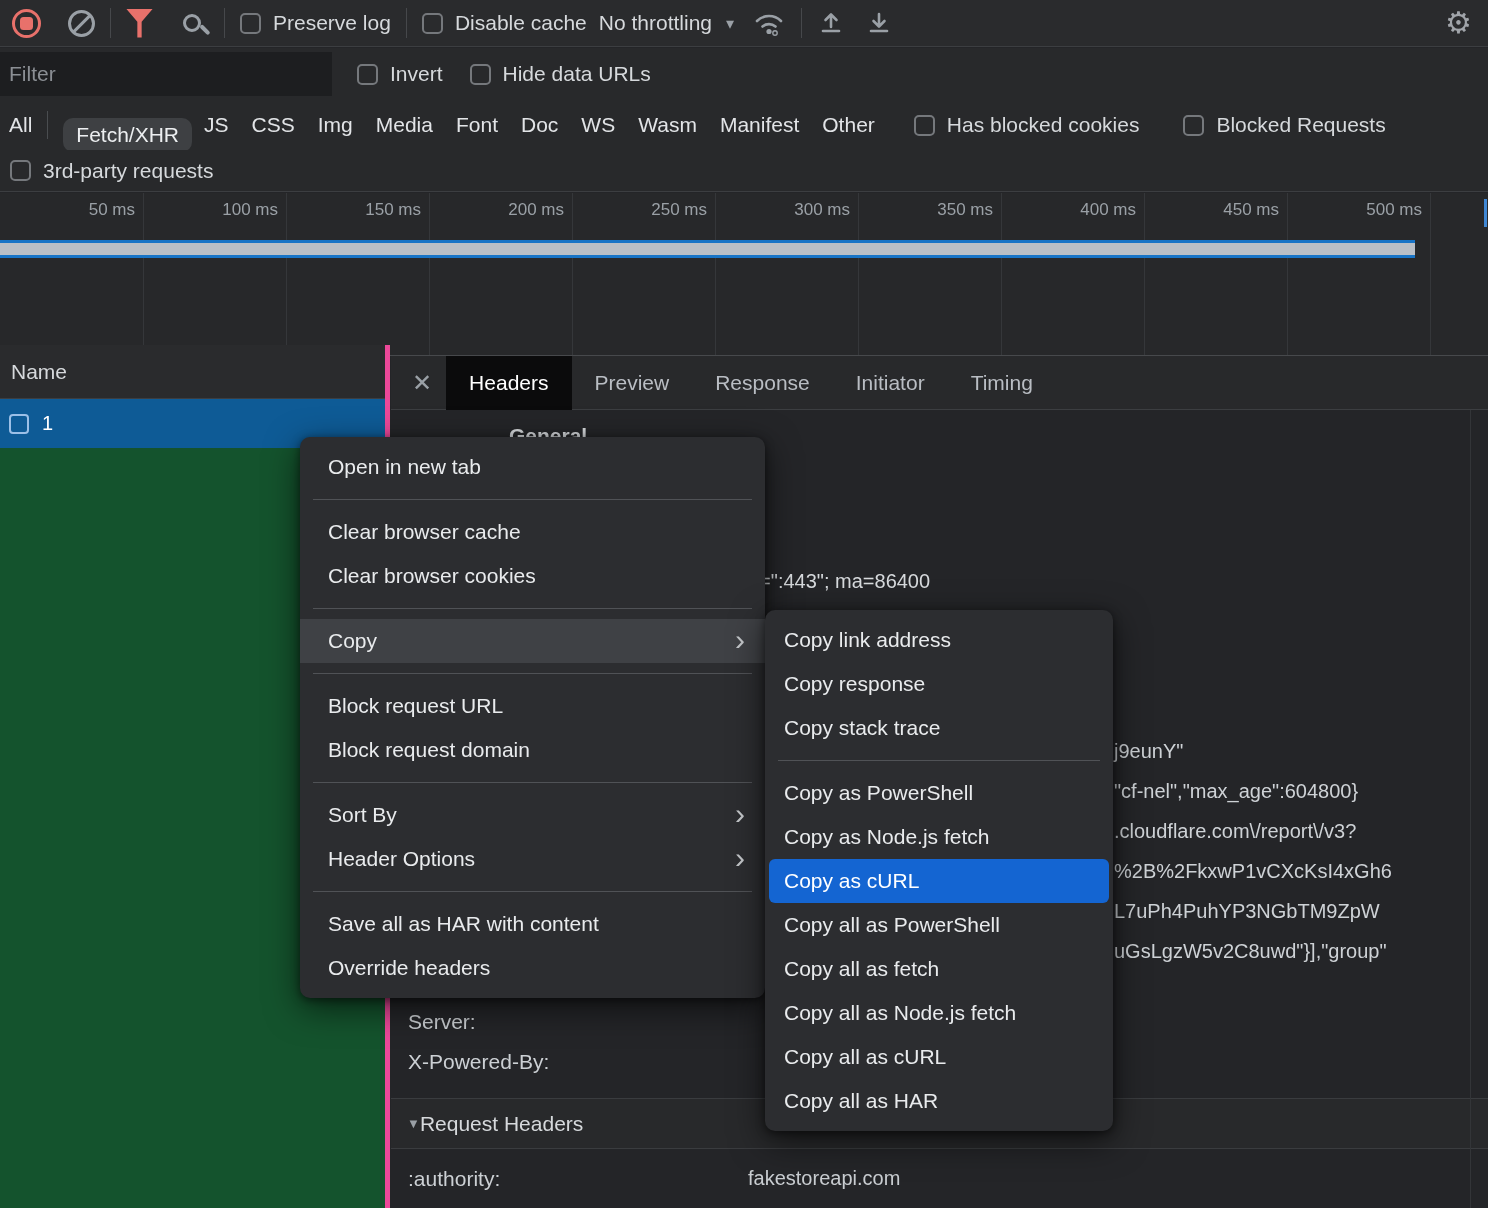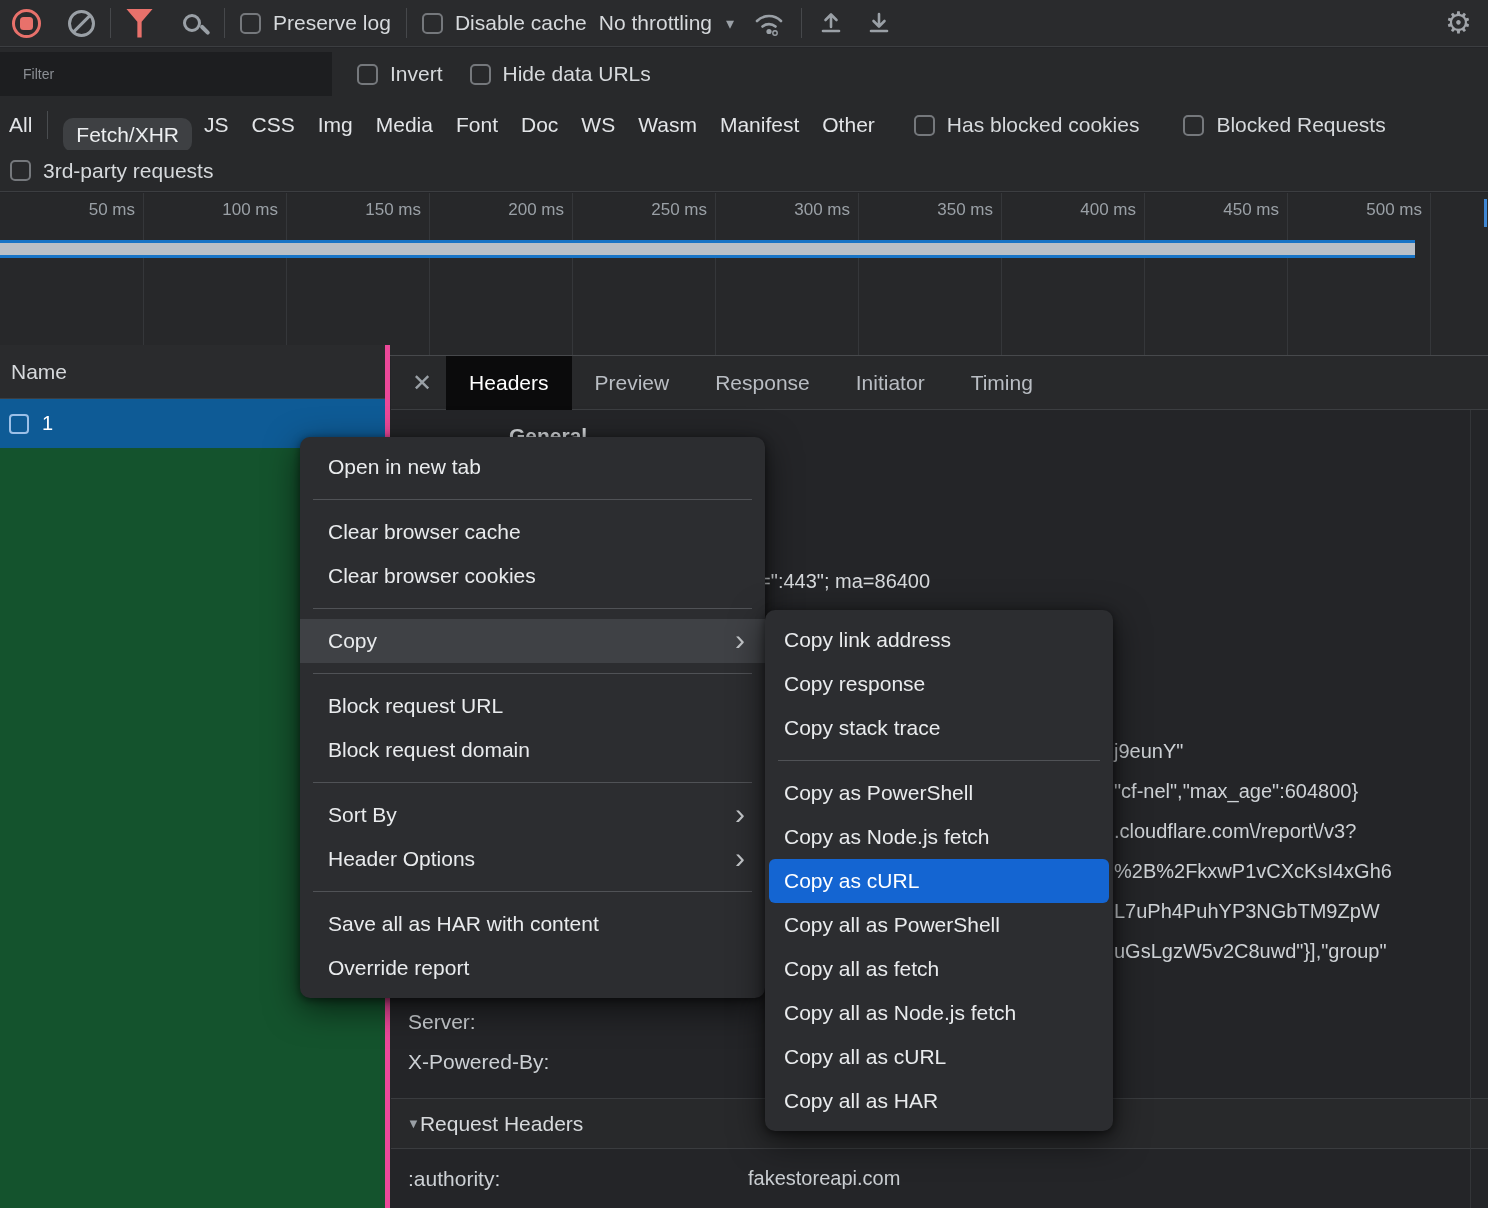--- a/index.html
+++ b/index.html
@@ -28,21 +28,21 @@
   .cbx{width:21px;height:21px;border:2.5px solid #75787c;border-radius:5px;flex:none;background:transparent;}
   .chk-group{display:flex;align-items:center;gap:12px;font-size:21px;color:#d6d9dc;flex:none;}
   .throttle{display:flex;align-items:center;gap:14px;font-size:21px;color:#d6d9dc;margin-left:12px;flex:none;cursor:pointer;}
   .caret{font-size:16px;color:#9aa0a6;}
   .svg-icon{flex:none;}
   .gear{margin-left:auto;margin-right:16px;font-size:30px;color:#a0a4a9;line-height:1;}
   
   .filter-row{position:absolute;left:0;top:48px;width:1488px;height:52px;background:#28292b;
     display:flex;align-items:center;}
   .filter-input{width:332px;height:44px;background:#1d1e20;border:none;outline:none;color:#c8cbcf;
-    font-size:14px;font-family:"Liberation Sans",sans-serif;padding-left:23px;flex:none;}
+    font-size:21px;font-family:"Liberation Sans",sans-serif;padding-left:9px;flex:none;}
   .filter-input::placeholder{color:#8b8f94;}
   
   .type-row{position:absolute;left:0;top:100px;width:1488px;height:50px;background:#28292b;
     display:flex;align-items:center;font-size:21px;}
   .type-item{color:#e2e4e7;margin-right:23px;flex:none;cursor:pointer;}
   .type-item.first{margin-left:9px;margin-right:0;}
   .tsep{width:1px;height:28px;background:#4a4d50;margin:0 15px;flex:none;}
   .type-pill{background:#3e4043;border-radius:10px;padding:5px 13px;color:#eceef0;margin-right:12px;flex:none;cursor:pointer;margin-top:19px;}
   
   .party-row{position:absolute;left:0;top:150px;width:1488px;height:42px;background:#28292b;
@@ -280,21 +280,21 @@
     <div class="mi">
       <span>Sort By</span>
       <span class="chev">›</span>
     </div>
     <div class="mi">
       <span>Header Options</span>
       <span class="chev">›</span>
     </div>
     <div class="msep"></div>
     <div class="mi">Save all as HAR with content</div>
-    <div class="mi">Override report</div>
+    <div class="mi">Override headers</div>
   </div>
 
   <div class="menu submenu">
     <div class="mi">Copy link address</div>
     <div class="mi">Copy response</div>
     <div class="mi">Copy stack trace</div>
     <div class="msep"></div>
     <div class="mi">Copy as PowerShell</div>
     <div class="mi">Copy as Node.js fetch</div>
     <div class="mi blue">Copy as cURL</div>

